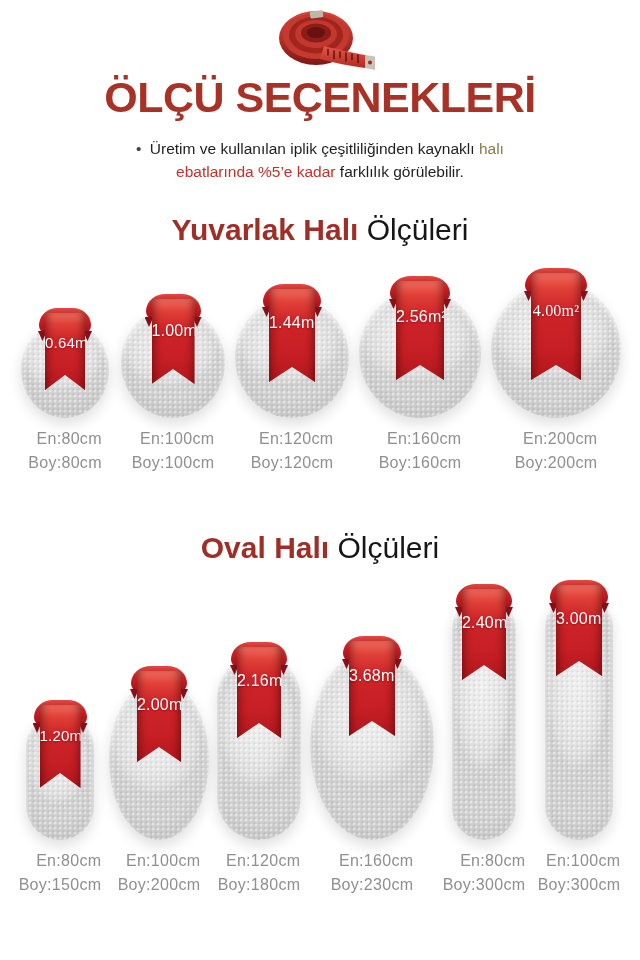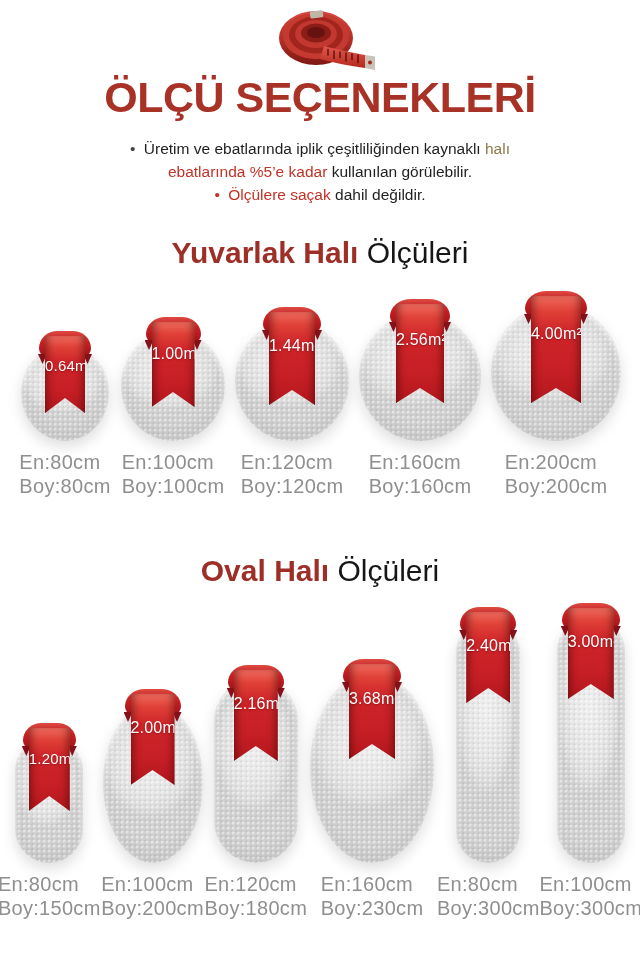--- a/index.html
+++ b/index.html
@@ -54,21 +54,21 @@
       inset 0 3px 6px rgba(255,255,255,0.85),
       inset 0 -9px 14px rgba(0,0,0,0.05);
   }
   .circle { border-radius:50%; }
 
   
   .c1 .carpet { width:88px;  height:96px; }
   .c2 .carpet { width:104px; height:110px; }
   .c3 .carpet { width:114px; height:120px; }
   .c4 .carpet { width:122px; height:128px; }
-  .c5 .carpet { width:130px; height:136px; }
+  .c5 .carpet { width:130px; height:136px;font-family:Liberation Serif, serif; }
   .c1 { min-width:92px; }  .c2 { min-width:104px; } .c3 { min-width:114px; }
   .c4 { min-width:122px; } .c5 { min-width:130px; }
 
   
   .o1 .carpet { width:68px;  height:126px; border-radius:34px; }
   .o2 .carpet { width:100px; height:160px; border-radius:50%; }
   .o3 .carpet { width:84px;  height:184px; border-radius:42px; }
   .o4 .carpet { width:124px; height:190px; border-radius:50%; }
   .o5 .carpet { width:64px;  height:242px; border-radius:32px; }
   .o6 .carpet { width:68px;  height:246px; border-radius:34px; }
@@ -118,22 +118,22 @@
   .o2 .ribbon { width:44px; height:96px; }
   .o3 .ribbon { width:44px; height:96px; }
   .o4 .ribbon { width:46px; height:100px; }
   .o5 .ribbon { width:44px; height:96px; }
   .o6 .ribbon { width:46px; height:96px; }
   .rib-strip { width:100%; height:calc(100% - 5px); }
   .c1 .rib-area, .o1 .rib-area { font-size:15px; }
 
   
   .dims {
-    margin-top:9px; text-align:left; color:#8f8f8f;
-    font-size:20px; line-height:24px; letter-spacing:0.3px;
+    margin-top:9px; text-align:right; color:#8f8f8f;
+    font-size:16px; line-height:24px; letter-spacing:0.3px;
     height:48px;
   }
 </style>
 </head>
 <body>
 
 <div class="page">
 
   <div class="tape-wrap">
     <svg width="112" height="68" viewBox="0 0 112 68">
@@ -167,31 +167,26 @@
       <path d="M101 49 L111 50.5 L111 64 L101 62 Z" fill="#c9c2b6"></path>
       <circle cx="106" cy="56.5" r="2" fill="#a82721"></circle>
     </svg>
   </div>
 
   <h1 class="main-title">ÖLÇÜ SEÇENEKLERİ</h1>
 
   <div class="notes">
     <div>
       <span class="bullet-dark">•</span>
-      <span>Üretim ve ebatlarında iplik çeşitliliğinden kaynaklı</span>
+      <span>Üretim ve kullanılan iplik çeşitliliğinden kaynaklı</span>
       <span class="olive">halı</span>
     </div>
     <div>
       <span class="red">ebatlarında %5’e kadar</span>
-      <span>kullanılan görülebilir.</span>
-    </div>
-    <div>
-      <span class="bullet-red">•</span>
-      <span class="red">Ölçülere saçak</span>
-      <span>dahil değildir.</span>
+      <span>farklılık görülebilir.</span>
     </div>
   </div>
 
   <h2 class="section-heading round-heading">
     <span class="hl-red">Yuvarlak Halı</span>
     <span class="hl-black">Ölçüleri</span>
   </h2>
 
   <div class="shape-row round-row">
 

